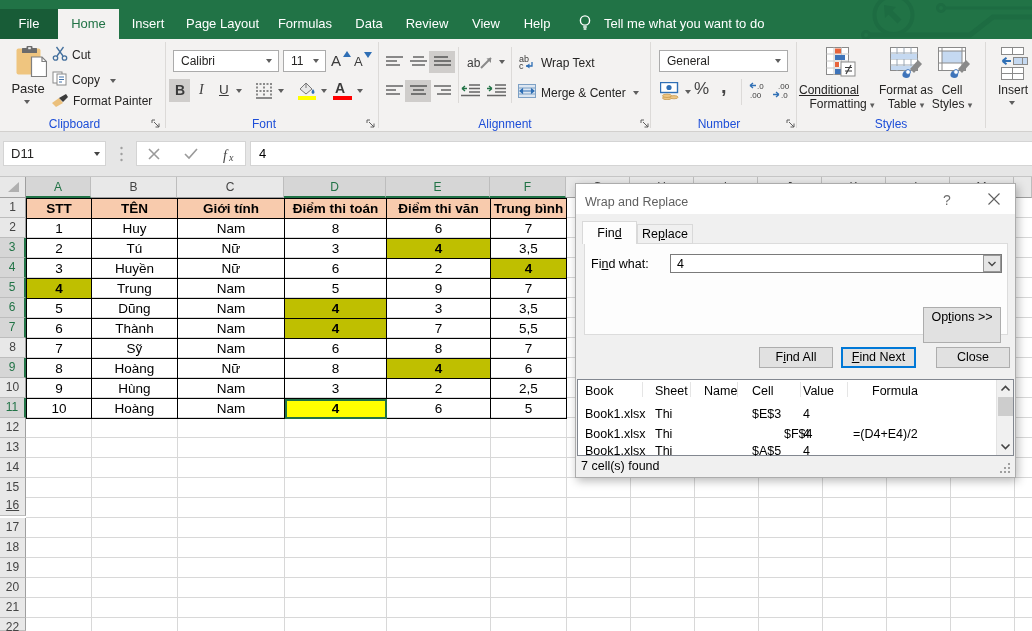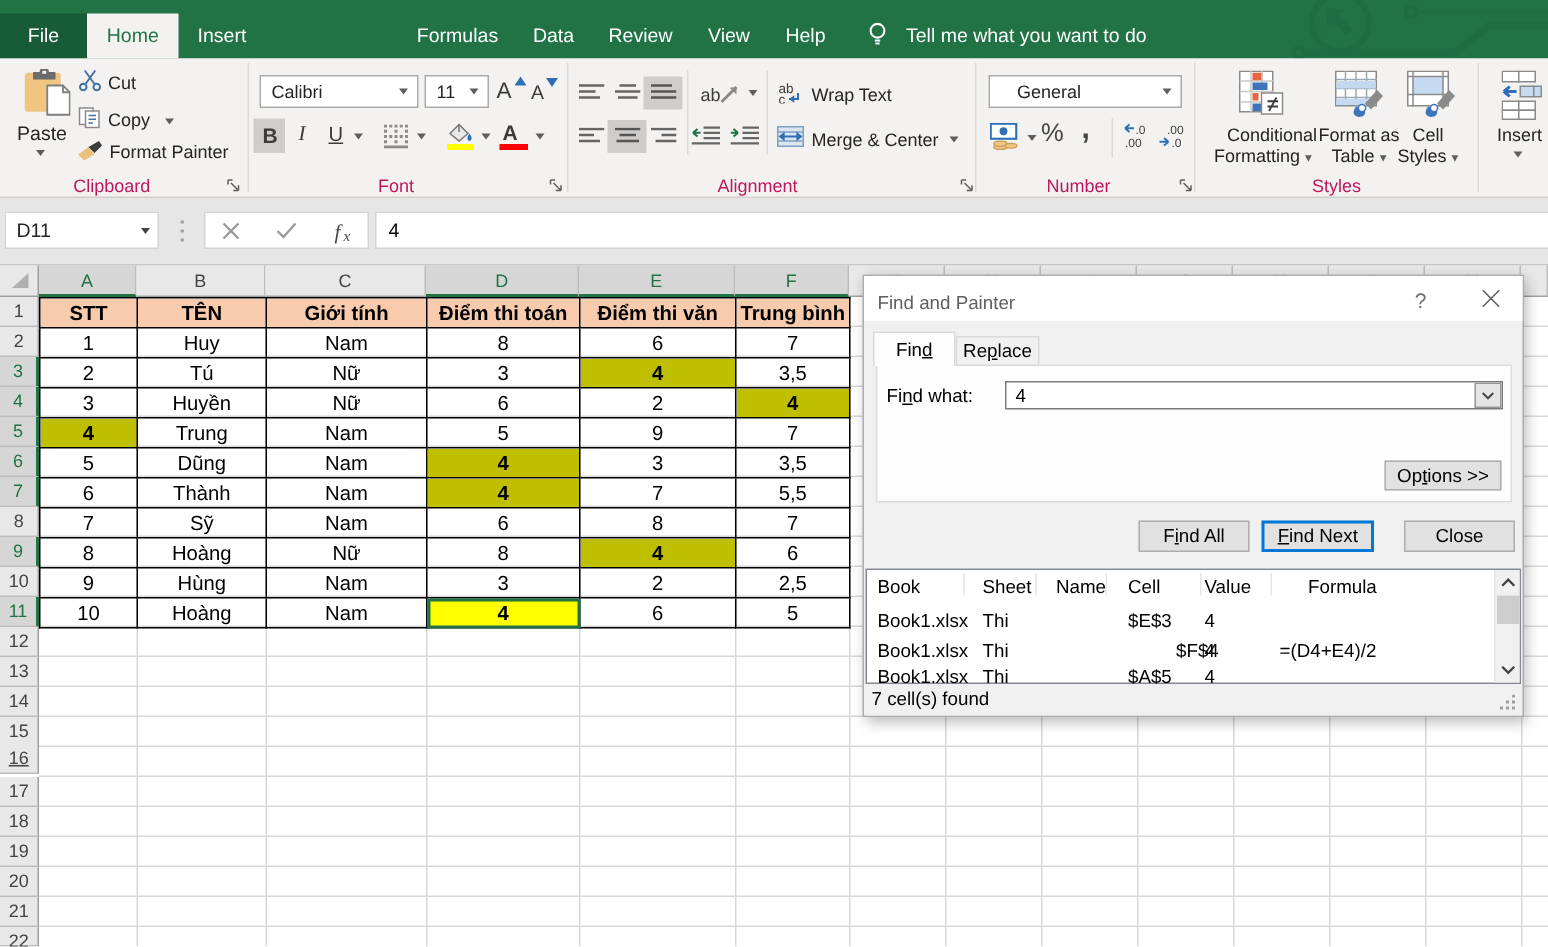--- a/index.html
+++ b/index.html
@@ -9,21 +9,21 @@
 
   
   #tabbar { left:0; top:0; width:1032px; height:39px; background:#217346; overflow:hidden; }
   .tab { position:absolute; top:9px; height:30px; line-height:30px; color:#fff; font-size:13px; text-align:center; }
   #filetab { left:0; top:9px; width:58px; height:30px; background:#185c37; color:#fff; }
   #hometab { left:58px; top:9px; width:61px; height:30px; background:#f3f2f1; color:#217346; }
 
   
   #ribbon { left:0; top:39px; width:1032px; height:93px; background:#f3f2f1; border-bottom:1px solid #d2d0ce; }
   .gsep { position:absolute; top:3px; width:1px; height:86px; background:#dcdad8; }
-  .glabel { position:absolute; top:78px; height:14px; font-size:12px; color:#be185d; text-align:center; }
+  .glabel { position:absolute; top:78px; height:14px; font-size:12px; color:#1d4ed8; text-align:center; }
   .launch { position:absolute; top:80px; width:10px; height:10px; }
   .rtxt { position:absolute; font-size:12px; color:#252423; white-space:nowrap; }
   .combo { position:absolute; background:#fff; border:1px solid #ababab; font-size:12px; color:#252423; }
   .carr { position:absolute; width:0; height:0; border-left:3.5px solid transparent; border-right:3.5px solid transparent; border-top:4px solid #5e5e5e; }
 
   
   #fbar { left:0; top:132px; width:1032px; height:45px; background:#e6e6e6; border-bottom:1px solid #c6c6c6; }
 
   
   .hl { background:#d6d6d6 !important; color:#217346 !important; }
@@ -54,20 +54,21 @@
         </g>
       <circle cx="101" cy="8" r="3.5" stroke-width="3"></circle>
       <path d="M105 8 H192" stroke-width="3"></path>
       <circle cx="26" cy="35" r="3.5" stroke-width="3"></circle>
       <path d="M30 35 H130 L153 17 H192" stroke-width="5"></path>
     </g>
   </svg>
   <div id="filetab" class="abs" style="text-align:center;line-height:30px;font-size:13px;">File</div>
   <div id="hometab" class="abs" style="text-align:center;line-height:30px;font-size:13px;">Home</div>
   <div class="tab" style="left:122px;width:52px;">Insert</div>
+  <div class="tab" style="left:179px;width:87px;">Page Layout</div>
   <div class="tab" style="left:272px;width:66px;">Formulas</div>
   <div class="tab" style="left:346px;width:46px;">Data</div>
   <div class="tab" style="left:399px;width:56px;">Review</div>
   <div class="tab" style="left:463px;width:46px;">View</div>
   <div class="tab" style="left:514px;width:46px;">Help</div>
   <svg class="abs" style="left:578px;top:14px;" width="14" height="19" viewBox="0 0 14 19">
     <g fill="none" stroke="#fff" stroke-width="1.4">
       <circle cx="7" cy="6.5" r="4.6"></circle>
       <path d="M5.2 13 h3.6 M5.6 15 h2.8"></path>
     </g>
@@ -235,21 +236,21 @@
     <path d="M2 7 H16 M2 7 l2.5 -2 v4 Z M16 7 l-2.5 -2 v4 Z" stroke="#2f6fb5" stroke-width="1.2" fill="#2f6fb5"></path>
   </svg>
   <div class="rtxt" style="left:541px;top:47px;">Merge &amp; Center</div>
   <div class="carr" style="left:633px;top:52px;"></div>
   <div class="glabel" style="left:455px;width:100px;">Alignment</div>
   <svg class="launch" style="left:640px;" width="10" height="10" viewBox="0 0 10 10">
     <path d="M1 1 H4 M1 1 V4 M3 3 L8 8 M8 8 V4.5 M8 8 H4.5" stroke="#5e5e5e" fill="none"></path>
   </svg>
   <div class="gsep" style="left:650px;"></div>
 
-  <div class="combo" style="left:659px;top:11px;width:129px;height:22px;line-height:20px;padding-left:18px;">General</div>
+  <div class="combo" style="left:659px;top:11px;width:129px;height:22px;line-height:20px;padding-left:7px;">General</div>
   <div class="carr" style="left:775px;top:20px;"></div>
   <svg class="abs" style="left:660px;top:43px;" width="20" height="18" viewBox="0 0 20 18">
     <rect x="0.5" y="0.5" width="17" height="10" fill="#fff" stroke="#2f6fb5" stroke-width="1.4"></rect>
     <circle cx="9" cy="5.5" r="2.6" fill="#2f6fb5"></circle>
     <g fill="#eec684" stroke="#c89b52" stroke-width="0.8">
       <ellipse cx="7" cy="16" rx="4.5" ry="1.7"></ellipse>
         <ellipse cx="7" cy="13.8" rx="4.5" ry="1.7"></ellipse>
       <ellipse cx="14" cy="15.2" rx="4" ry="1.6"></ellipse>
     </g>
   </svg>
@@ -276,21 +277,21 @@
   <svg class="abs" style="left:826px;top:8px;" width="32" height="32" viewBox="0 0 32 32">
     <rect x="0.5" y="0.5" width="22" height="27" fill="#fff" stroke="#8a8a8a"></rect>
     <path d="M8 0.5 V28 M15.5 0.5 V28 M0.5 7 H23 M0.5 14 H23 M0.5 21 H23" stroke="#c8c8c8"></path>
     <rect x="9" y="1.5" width="6" height="5" fill="#e8643c"></rect>
     <rect x="9" y="8" width="10" height="5" fill="#3e74ba"></rect>
     <rect x="9" y="15" width="4" height="5" fill="#e8643c"></rect>
     <rect x="9" y="22" width="7" height="5" fill="#3e74ba"></rect>
     <rect x="15" y="15" width="14" height="14" fill="#fff" stroke="#8a8a8a"></rect>
     <path d="M19 24 h7 M19 20.5 h7 M25 18 l-5 9" stroke="#3b3b3b" stroke-width="1.2"></path>
   </svg>
-  <div class="rtxt" style="left:803px;top:44px;width:90px;text-align:center;">Conditional</div>
+  <div class="rtxt" style="left:784px;top:44px;width:90px;text-align:center;text-decoration:underline;">Conditional</div>
   <div class="rtxt" style="left:797px;top:58px;width:90px;text-align:center;">Formatting <span style="font-size:9px;color:#5e5e5e;">▾</span></div>
   <svg class="abs" style="left:890px;top:8px;" width="34" height="32" viewBox="0 0 34 32">
     <rect x="0.5" y="0.5" width="27" height="23" fill="#fff" stroke="#8a8a8a"></rect>
     <path d="M0.5 6 H28 M0.5 12 H28 M0.5 18 H28 M7 0.5 V24 M14 0.5 V24 M21 0.5 V24" stroke="#9aa7b4"></path>
     <rect x="1" y="7" width="26" height="5" fill="#c5d9f1"></rect>
     <rect x="1" y="19" width="26" height="4" fill="#c5d9f1"></rect>
     <path d="M20 22 L28 13 L32 17 L24 26 Z" fill="#8a8a8a"></path>
     <path d="M14 24 q-4 6 2 7 q5 0 4 -5 Z" fill="#3e74ba"></path>
     <circle cx="18" cy="25" r="2.4" fill="#fff" stroke="#3e74ba"></circle>
   </svg>
@@ -529,41 +530,41 @@
         <td>Nam</td>
         <td style="background:#ffff00;font-weight:bold;outline:2px solid #217346;outline-offset:-2px;">4</td>
         <td>6</td>
         <td>5</td>
       </tr>
 </tbody>
   </table>
 
 <div id="dlg" class="abs">
   <div class="abs" style="left:0;top:0;width:439px;height:30px;background:#fff;"></div>
-  <div class="abs" style="left:9px;top:11px;font-size:12.5px;color:#5f5f5f;">Find and Painter</div>
+  <div class="abs" style="left:9px;top:11px;font-size:12.5px;color:#5f5f5f;">Wrap and Replace</div>
   <div class="abs" style="left:364px;top:8px;width:14px;font-size:14px;color:#6f6f6f;text-align:center;font-weight:normal;">?</div>
   <svg class="abs" style="left:412px;top:9px;" width="12" height="12" viewBox="0 0 12 12">
       <path d="M0.5 0.5 L11.5 11.5 M11.5 0.5 L0.5 11.5" stroke="#5f5f5f" stroke-width="1.1"></path>
     </svg>
 
   <div class="abs" style="left:8px;top:59px;width:424px;height:92px;background:#fdfdfd;border:1px solid #dcdcdc;"></div>
 
   <div class="abs" style="left:61px;top:40px;width:56px;height:20px;background:#f0f0f0;border:1px solid #d9d9d9;text-align:center;line-height:19px;">Re<u>p</u>lace</div>
   <div class="abs" style="left:6px;top:37px;width:55px;height:23px;background:#fdfdfd;border:1px solid #d9d9d9;border-bottom:none;text-align:center;line-height:22px;">Fin<u>d</u></div>
 
   <div class="abs" style="left:15px;top:73px;">Fi<u>n</u>d what:</div>
   <div class="abs" style="left:94px;top:70px;width:332px;height:19px;background:#fff;border:1px solid #7a7a7a;">
     <span style="position:absolute;left:6px;top:2px;">4</span>
     <div class="abs" style="right:0;top:0;width:18px;height:17px;background:#e5e5e5;border:1px solid #979797;">
       <svg width="16" height="15" viewBox="0 0 16 15">
           <path d="M4.5 6 L8 9.5 L11.5 6" stroke="#444" stroke-width="1.3" fill="none"></path>
         </svg>
     </div>
   </div>
-  <div class="btn" style="left:347px;top:123px;width:78px;height:20px;line-height:18px;">Op<u>t</u>ions &gt;&gt;</div>
+  <div class="btn" style="left:347px;top:123px;width:78px;height:36px;line-height:18px;">Op<u>t</u>ions &gt;&gt;</div>
 
   <div class="btn" style="left:183px;top:163px;width:74px;height:21px;line-height:19px;">F<u>i</u>nd All</div>
   <div class="btn" style="left:265px;top:163px;width:75px;height:21px;line-height:17px;border:2px solid #0078d7;"><u>F</u>ind Next</div>
   <div class="btn" style="left:360px;top:163px;width:74px;height:21px;line-height:19px;">Close</div>
 
   <div class="abs" style="left:1px;top:195px;width:437px;height:77px;background:#fff;border:1px solid #828790;">
     <div class="abs" style="left:64px;top:2px;width:1px;height:15px;background:#e5e5e5;"></div>
     <div class="abs" style="left:112px;top:2px;width:1px;height:15px;background:#e5e5e5;"></div>
     <div class="abs" style="left:159px;top:2px;width:1px;height:15px;background:#e5e5e5;"></div>
     <div class="abs" style="left:222px;top:2px;width:1px;height:15px;background:#e5e5e5;"></div>

